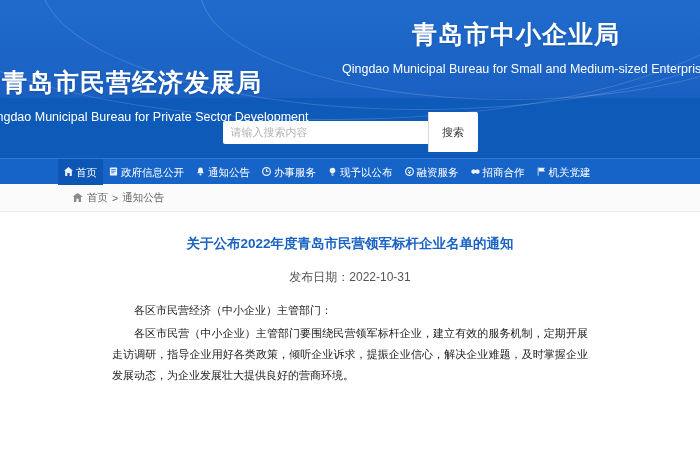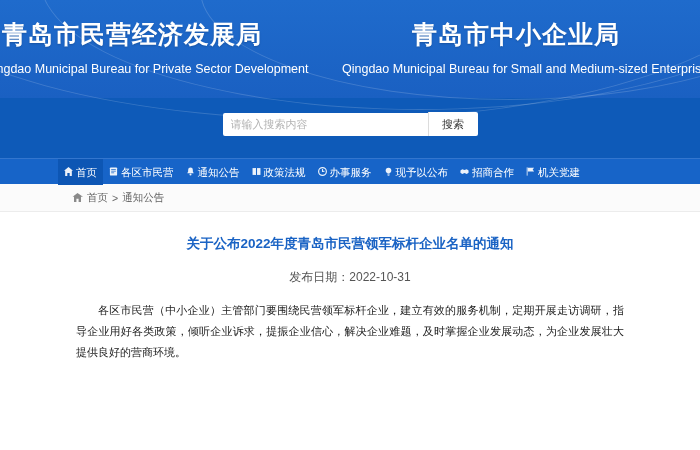--- a/index.html
+++ b/index.html
@@ -55,21 +55,21 @@
     white-space: nowrap;
     text-shadow: 0 1px 2px rgba(0,0,0,0.18);
   }
   .en-title {
     font-size: 12.5px;
     line-height: 20px;
     margin-top: 9px;
     white-space: nowrap;
     color: #ffffff;
   }
-  .title-block.left .cn-title { margin-left: -4px; }
+  .title-block.left .cn-title { margin-left: -4px; margin-top: 48px; }
   .title-block.left .en-title { margin-left: -22px; }
   .title-block.right .en-title { margin-left: 6px; }
 
   
   .search-row {
     position: absolute;
     top: 112px;
     left: 0;
     width: 700px;
     display: flex;
@@ -84,21 +84,21 @@
     background: #ffffff;
     font-size: 11px;
     color: #333;
     padding: 0 8px;
     outline: none;
     font-family: "Liberation Sans", sans-serif;
   }
   .search-input::placeholder { color: #b3b3b3; font-size: 11px; }
   .search-btn {
     width: 50px;
-    height: 24px;
+    height: 40px;
     border: none;
     background: #ffffff;
     border-left: 1px solid #dcdcdc;
     border-radius: 0 2px 2px 0;
     color: #333333;
     font-size: 11px;
     cursor: pointer;
     font-family: "Liberation Sans", sans-serif;
   }
 
@@ -147,21 +147,21 @@
     color: #666;
     display: flex;
     align-items: center;
     gap: 4px;
   }
   .home-ico { width: 11px; height: 11px; display: inline-block; }
 
   
   .article {
     width: 700px;
-    padding: 0 76px;
+    padding: 0 112px;
     background: #fff;
   }
   .doc-title {
     text-align: center;
     color: #1a63c4;
     font-size: 13.5px;
     font-weight: bold;
     line-height: 20px;
     margin-top: 22px;
   }
@@ -222,43 +222,34 @@
 
   <div class="nav-item">
     <span class="nav-ico">
       <svg width="9" height="9" viewBox="0 0 10 10">
           <rect x="1" y="0.5" width="8" height="9" rx="1" fill="#fff"></rect>
           <rect x="2.4" y="2.3" width="5.2" height="0.8" fill="#1764c8"></rect>
           <rect x="2.4" y="4.2" width="5.2" height="0.8" fill="#1764c8"></rect>
           <rect x="2.4" y="6.1" width="3.4" height="0.8" fill="#1764c8"></rect>
         </svg>
     </span>
-    <span>各区市民营</span>
+    <span>政府信息公开</span>
   </div>
 
   <div class="nav-item">
     <span class="nav-ico">
       <svg width="9" height="9" viewBox="0 0 10 10">
           <path d="M5 0.5a2.6 2.6 0 00-2.6 2.6v2L1.4 7h7.2L7.6 5.1v-2A2.6 2.6 0 005 .5z" fill="#fff"></path>
           <circle cx="5" cy="8.4" r="1.1" fill="#fff"></circle>
         </svg>
     </span>
     <span>通知公告</span>
   </div>
 
 
-  <div class="nav-item">
-    <span class="nav-ico">
-      <svg width="9" height="9" viewBox="0 0 10 10">
-          <path d="M0.6 1.2h3.8v7.6H0.6z" fill="#fff"></path>
-          <path d="M5.6 1.2h3.8v7.6H5.6z" fill="#fff"></path>
-        </svg>
-    </span>
-    <span>政策法规</span>
-  </div>
 
   <div class="nav-item">
     <span class="nav-ico">
       <svg width="9" height="9" viewBox="0 0 10 10">
           <circle cx="5" cy="5" r="4.3" fill="none" stroke="#fff" stroke-width="1.3"></circle>
           <rect x="4.4" y="2.3" width="1.2" height="3" fill="#fff"></rect>
           <rect x="4.4" y="4.2" width="2.8" height="1.2" fill="#fff"></rect>
         </svg>
     </span>
     <span>办事服务</span>
@@ -268,20 +259,29 @@
     <span class="nav-ico">
       <svg width="9" height="9" viewBox="0 0 10 10">
           <circle cx="5" cy="4" r="3.1" fill="#fff"></circle>
           <rect x="3.7" y="7.3" width="2.6" height="1" fill="#fff"></rect>
           <rect x="4" y="8.7" width="2" height="0.9" fill="#fff"></rect>
         </svg>
     </span>
     <span>现予以公布</span>
   </div>
 
+  <div class="nav-item">
+    <span class="nav-ico">
+      <svg width="9" height="9" viewBox="0 0 10 10">
+          <circle cx="5" cy="5" r="4.3" fill="none" stroke="#fff" stroke-width="1.3"></circle>
+          <path d="M3.2 3.2L5 5.4l1.8-2.2M5 5.4v2.4M3.4 6.1h3.2" stroke="#fff" stroke-width="0.9" fill="none"></path>
+        </svg>
+    </span>
+    <span>融资服务</span>
+  </div>
 
   <div class="nav-item">
     <span class="nav-ico">
       <svg width="9" height="9" viewBox="0 0 10 10">
           <path d="M0.5 3.8l2-1.4 2.5 1 2.5-1 2 1.4v2.6l-2 1.4-2.5-1-2.5 1-2-1.4z" fill="#fff"></path>
         </svg>
     </span>
     <span>招商合作</span>
   </div>
 
@@ -310,16 +310,17 @@
 </div>
 
 <div class="article">
   <div class="doc-title">关于公布2022年度青岛市民营领军标杆企业名单的通知</div>
 
   <div class="doc-date">
     <span>发布日期：</span><span>2022-10-31</span>
   </div>
 
   <div class="doc-body">
+    <p class="indent">各区市民营经济（中小企业）主管部门：</p>
     <p class="indent">各区市民营（中小企业）主管部门要围绕民营领军标杆企业，建立有效的服务机制，定期开展走访调研，指导企业用好各类政策，倾听企业诉求，提振企业信心，解决企业难题，及时掌握企业发展动态，为企业发展壮大提供良好的营商环境。</p>
   </div>
 
 </div>
 
 </body></html>

